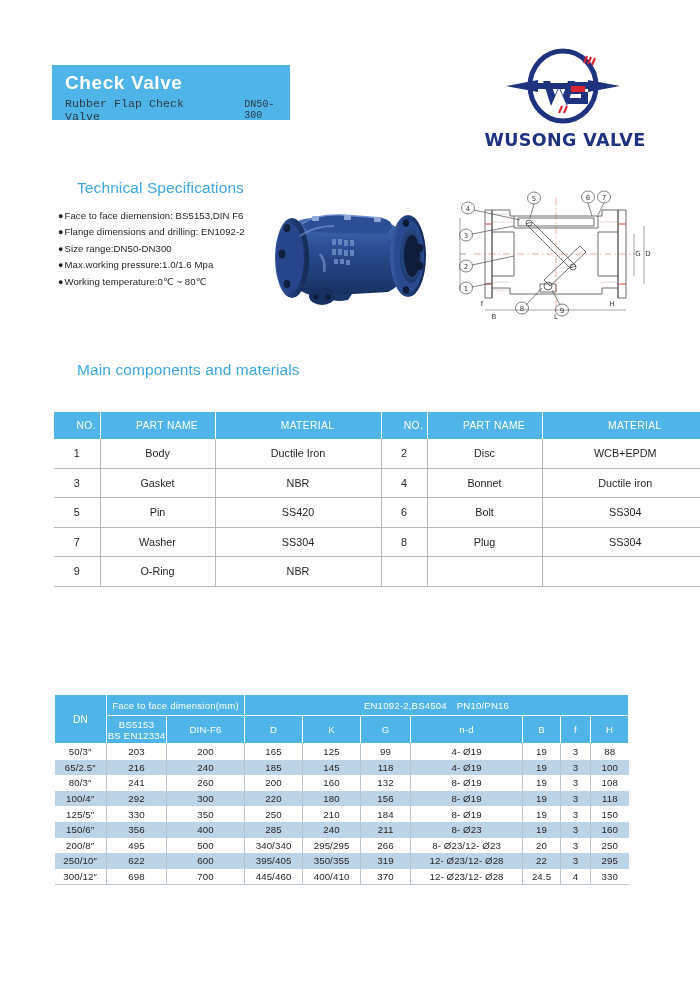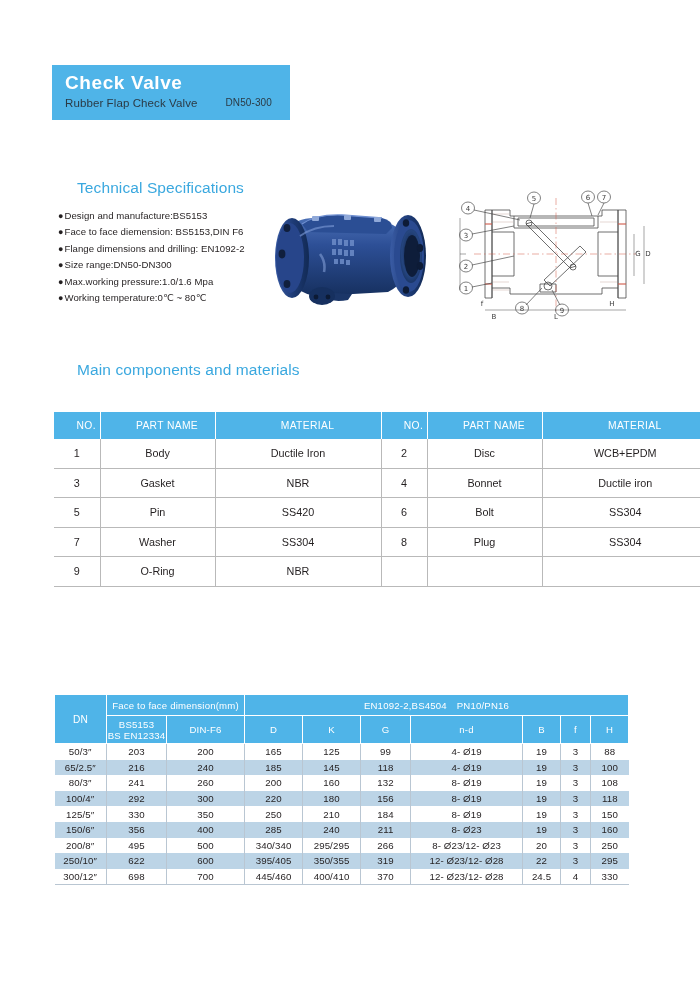--- a/index.html
+++ b/index.html
@@ -12,21 +12,21 @@
 
   
   .title-block{
     position:absolute;left:52px;top:65px;width:238px;height:55px;
     background:#4fb4e8;box-sizing:border-box;padding:7px 0 0 13px;
   }
   .title-main{
     font-size:19px;font-weight:bold;color:#ffffff;letter-spacing:.6px;
     line-height:22px;
   }
-  .title-sub-row{display:flex;align-items:flex-start;margin-top:3px;}
+  .title-sub-row{display:flex;align-items:center;margin-top:3px;font-family:Liberation Mono, monospace;}
   .title-sub{font-size:11.5px;color:#2b3a45;letter-spacing:.1px;}
   .title-range{font-size:10px;color:#2b3a45;margin-left:28px;letter-spacing:.1px;}
 
   .logo-block{position:absolute;left:470px;top:48px;width:190px;height:112px;}
   .logo-mark{position:absolute;left:28px;top:0;width:130px;height:80px;}
   .logo-word{
     position:absolute;left:0;top:82px;width:190px;text-align:center;
     font-size:17.5px;font-weight:bold;color:#1f3280;letter-spacing:.4px;
     font-family:"DejaVu Sans",sans-serif;
   }
@@ -100,25 +100,47 @@
 <div class="page">
 
   <div class="title-block">
     <div class="title-main">Check Valve</div>
     <div class="title-sub-row">
       <span class="title-sub">Rubber Flap Check Valve</span>
       <span class="title-range">DN50-300</span>
     </div>
   </div>
 
+  <div class="logo-block">
+    <div class="logo-mark">
+      <svg width="130" height="80" viewBox="0 0 130 80">
+        <ellipse cx="65" cy="38" rx="33" ry="35" fill="none" stroke="#1f3280" stroke-width="5"></ellipse>
+        <path d="M8 38 L40 32 L40 44 Z" fill="#1f3280"></path>
+        <path d="M122 38 L90 32 L90 44 Z" fill="#1f3280"></path>
+        <rect x="36" y="35" width="58" height="6" fill="#1f3280"></rect>
+        <path d="M45 33 L53 58 L61 40 L69 58 L77 33 L70 33 L65 47 L61 38 L57 47 L52 33 Z" fill="#1f3280"></path>
+        <path d="M72 34 L92 34 L92 40 L79 40 L79 44 L90 44 L90 56 L70 56 L70 50 L83 50 L83 46 L72 46 Z" fill="#1f3280"></path>
+        <rect x="73" y="38" width="14" height="6" fill="#d9232e"></rect>
+        <g stroke="#d9232e" stroke-width="2.2">
+          <line x1="89" y1="8" x2="86" y2="15"></line>
+          <line x1="93" y1="9" x2="90" y2="16"></line>
+          <line x1="97" y1="10" x2="94" y2="17"></line>
+        </g>
+        <g stroke="#d9232e" stroke-width="2">
+          <line x1="64" y1="58" x2="61" y2="65"></line>
+          <line x1="69" y1="58" x2="66" y2="65"></line>
+        </g>
+      </svg>
+    </div>
+    <div class="logo-word">WUSONG VALVE</div>
+  </div>
 
   <div class="sec-head" id="sec-tech">Technical Specifications</div>
 
   <div class="spec-list">
-    <div class="spec-item"><span class="dot">●</span><span>Design and manufacture:BS5153</span></div>
     <div class="spec-item"><span class="dot">●</span><span>Face to face diemension: BS5153,DIN F6</span></div>
     <div class="spec-item"><span class="dot">●</span><span>Flange dimensions and drilling: EN1092-2</span></div>
     <div class="spec-item"><span class="dot">●</span><span>Size range:DN50-DN300</span></div>
     <div class="spec-item"><span class="dot">●</span><span>Max.working pressure:1.0/1.6 Mpa</span></div>
     <div class="spec-item"><span class="dot">●</span><span>Working temperature:0℃ ~ 80℃</span></div>
   </div>
 
   <div class="photo">
     <svg width="186" height="128" viewBox="0 0 186 128">
       <defs>

